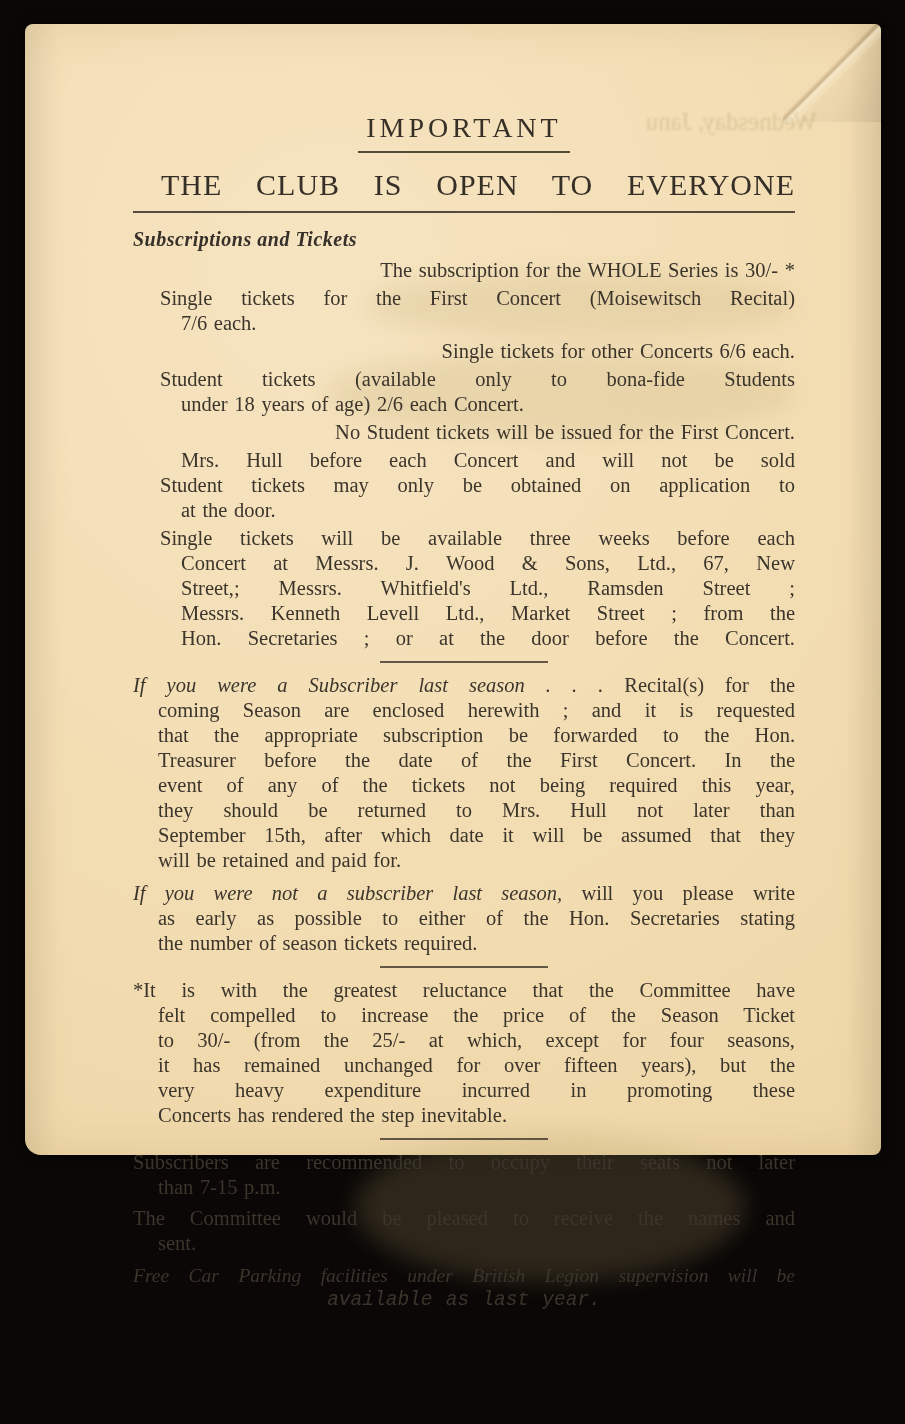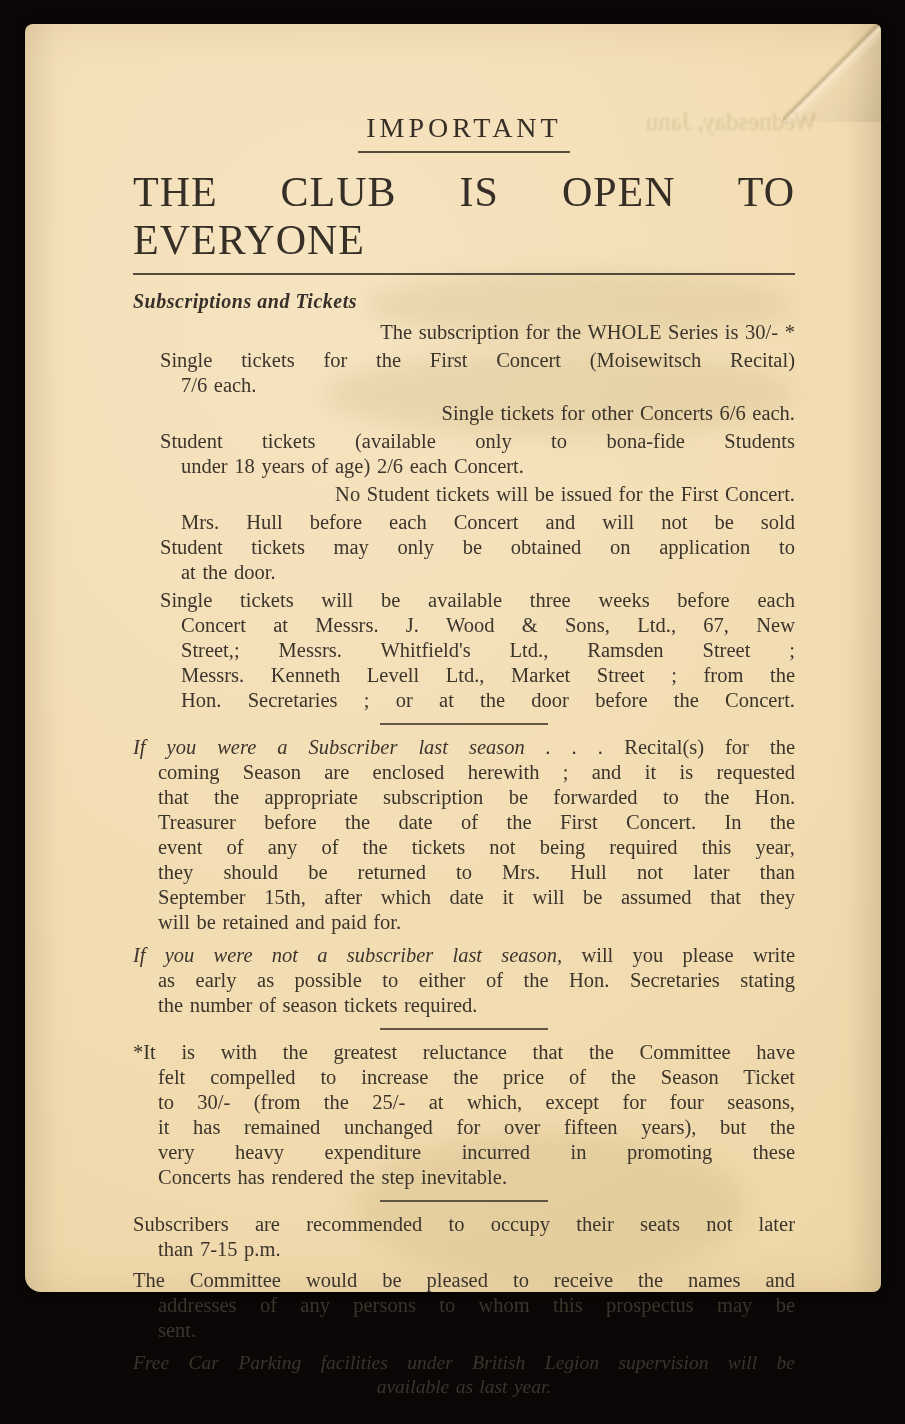--- a/index.html
+++ b/index.html
@@ -4,21 +4,21 @@
 <style>
   html,body{margin:0;padding:0;}
   body{
     width:905px;height:1424px;
     background:#0a0706;
     overflow:hidden;
     position:relative;
     font-family:"Liberation Serif","DejaVu Serif",serif;
   }
   .paper{
-    position:absolute;left:25px;top:24px;width:856px;height:1268px;
+    position:absolute;left:25px;top:24px;width:856px;height:1131px;
     background:
       linear-gradient(to right, rgba(0,0,0,0.05), rgba(0,0,0,0) 4%, rgba(0,0,0,0) 96%, rgba(0,0,0,0.07)),
       radial-gradient(130% 110% at 35% 22%, #f6e4c1 0%, #f2dcb1 52%, #ebd3a2 100%);
     border-radius:8px 6px 8px 16px;
     box-shadow: inset 0 0 46px rgba(150,110,60,0.16), 0 0 14px rgba(0,0,0,0.55);
   }
   
   .fold{
     position:absolute;top:0;right:0;width:98px;height:98px;
     border-radius:0 6px 0 0;
@@ -45,22 +45,22 @@
     color:#3c352c;
   }
   .kicker{
     text-align:center;font-size:28px;letter-spacing:4px;color:#362f27;
   }
   .kicker-rule{
     width:212px;height:0;border-top:2px solid rgba(56,48,38,0.85);
     margin:7px auto 0 auto;
   }
   .title{
-    margin-top:15px;font-size:42px;letter-spacing:1px;color:#362f27;
-    text-align:justify;text-align-last:justify;
+    margin-top:15px;font-size:30px;letter-spacing:1px;color:#362f27;
+    text-align:justify;text-align-last:justify;margin-left:28px;
   }
   .title-rule{
     height:0;border-top:2.5px solid rgba(56,48,38,0.85);margin-top:9px;
   }
   .section-heading{
     margin-top:15px;font-size:20px;font-style:italic;font-weight:600;
     letter-spacing:0.5px;color:#37302a;
   }
   .body-flow{margin-top:7px;font-size:20.5px;word-spacing:1.5px;}
   .blk{margin:0 0 3px 0;}
@@ -154,22 +154,21 @@
           <div class="line ind-25 a-j">very heavy expenditure incurred in promoting these</div>
           <div class="line ind-25 a-l">Concerts has rendered the step inevitable.</div>
         </div>
         <div class="divider"></div>
         <div class="blk note">
           <div class="line ind-0 a-j">Subscribers are recommended to occupy their seats not later</div>
           <div class="line ind-25 a-l">than 7-15 p.m.</div>
         </div>
         <div class="blk note">
           <div class="line ind-0 a-j">The Committee would be pleased to receive the names and</div>
-          <div class="line ind-25 a-j">addresses of any persons to whom this prospectus may be</div>
           <div class="line ind-25 a-l">sent.</div>
         </div>
         <div class="blk parking">
           <div class="line ind-0 a-j" style="font-style: italic;">Free Car Parking facilities under British Legion supervision will be</div>
-          <div class="line ind-0 a-c" style="font-style: italic;">available as last year.</div>
+          <div class="line ind-0 a-c" style="font-style: italic; font-family: Liberation Mono, monospace;">available as last year.</div>
         </div>
       </div>
   </div>
 </div>
 
 </body></html>

